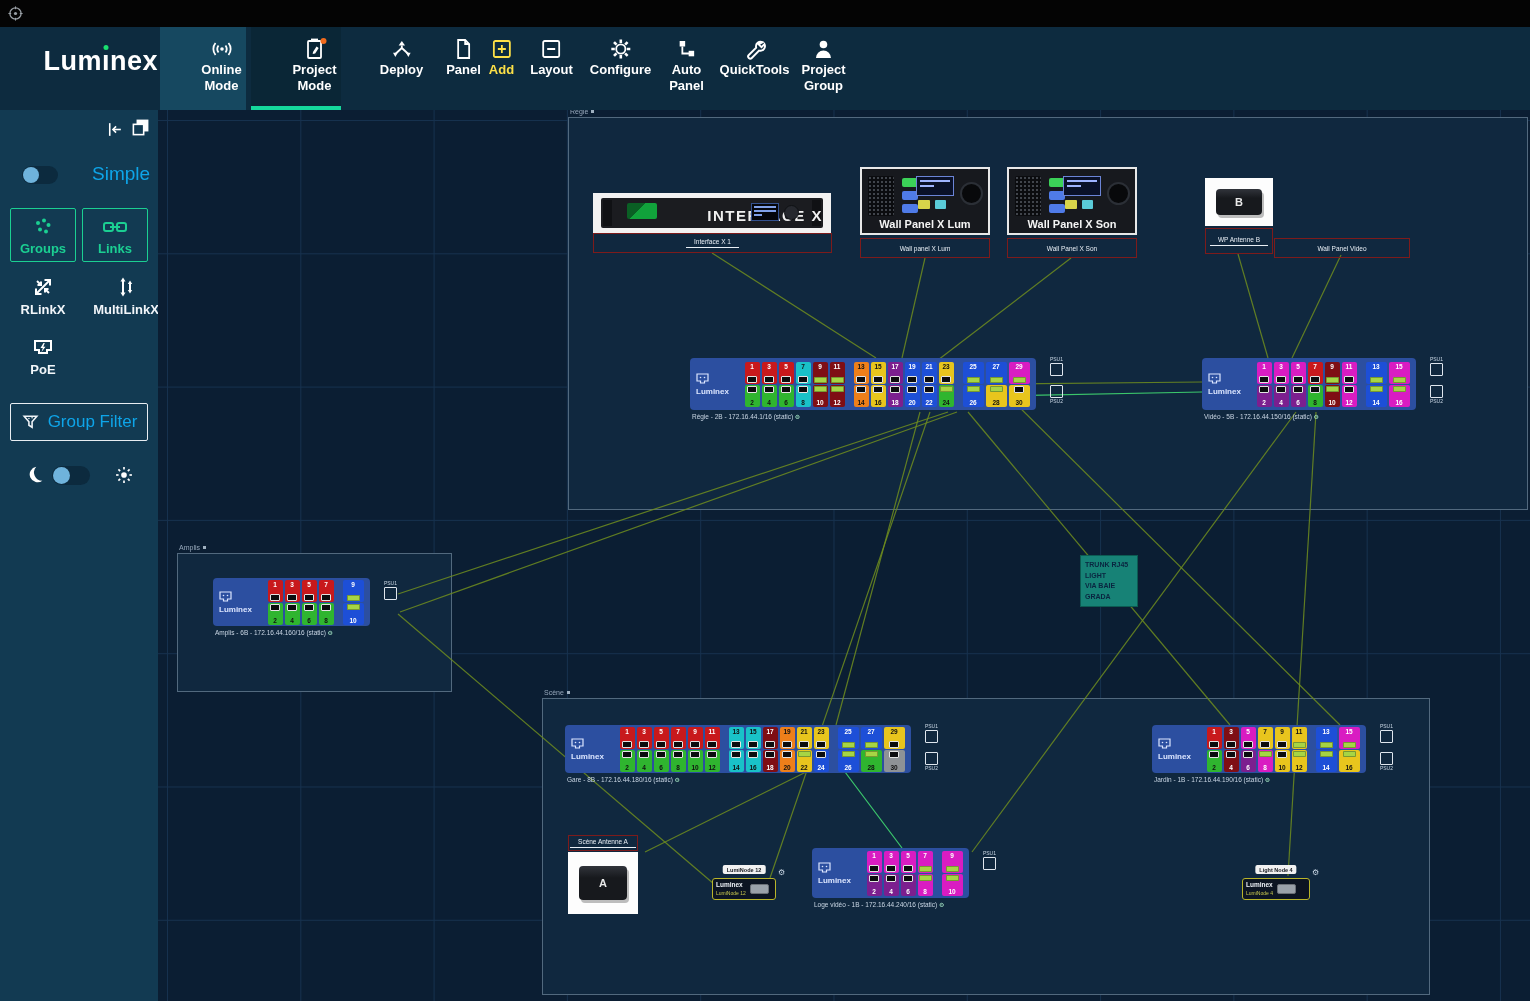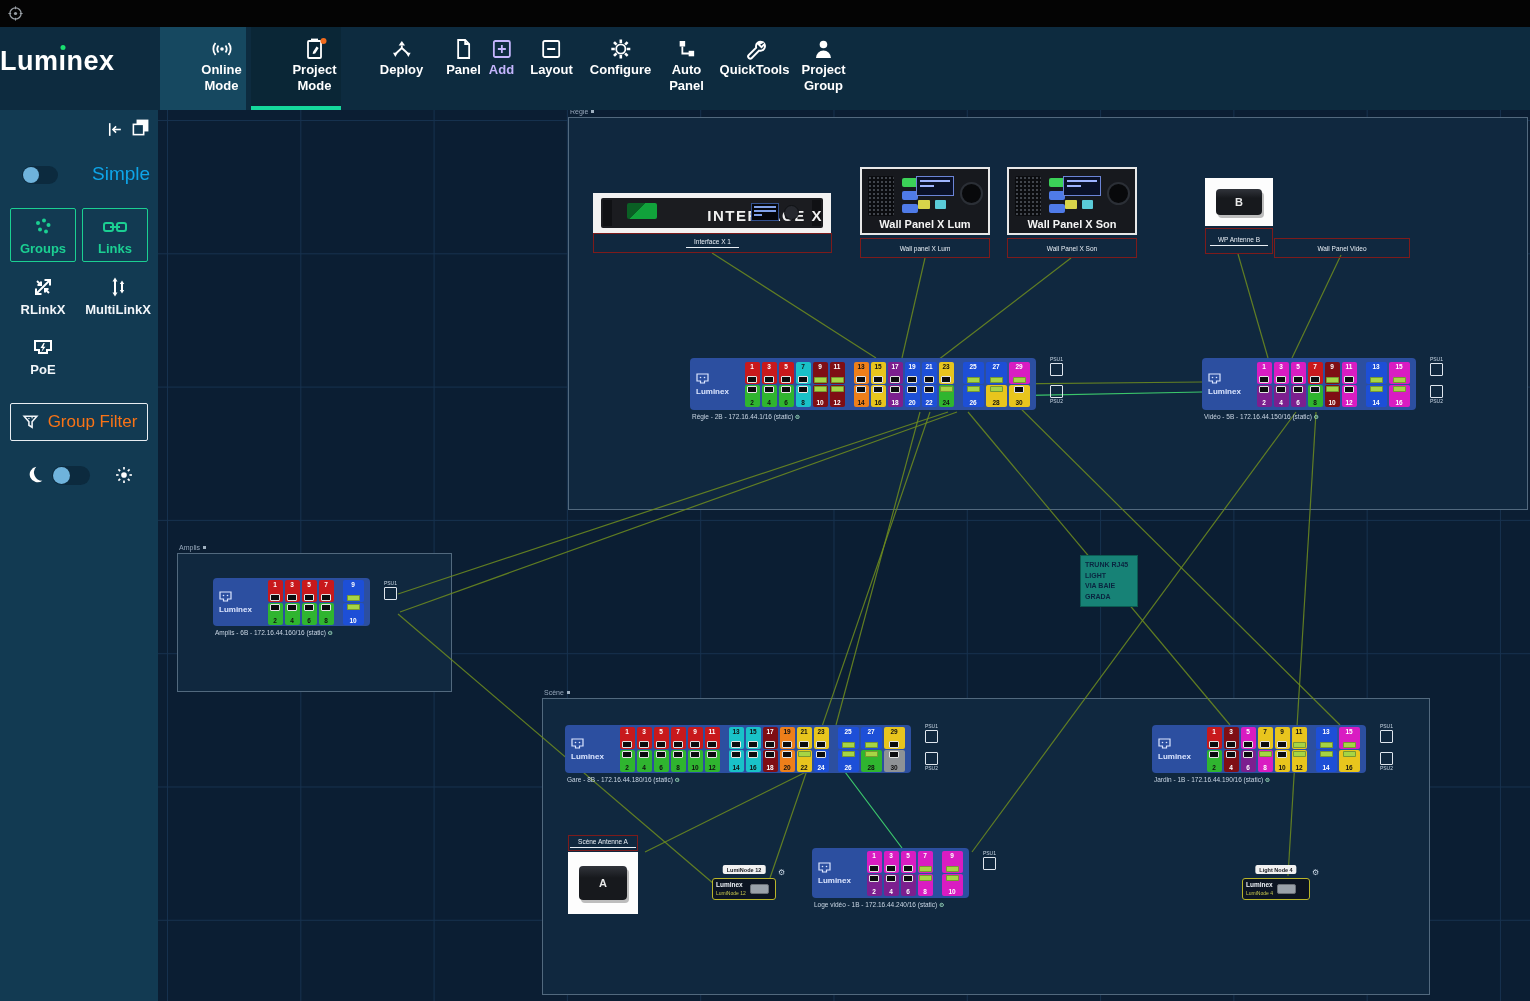--- a/index.html
+++ b/index.html
@@ -6,52 +6,52 @@
   body{width:1530px;height:1001px;position:relative;overflow:hidden;
        font-family:"Liberation Sans","DejaVu Sans",sans-serif;
        -webkit-font-smoothing:antialiased;}
   
   #titlebar{position:absolute;left:0;top:0;width:1530px;height:27px;background:#040404;
             display:flex;align-items:center;color:#ececec;font-size:13.5px;}
   #titlebar .app-ico{margin:0 9px 0 8px;display:flex;}
   
   #toolbar{position:absolute;left:0;top:27px;width:1530px;height:83px;background:#0D2B3F;}
   #brand{position:absolute;left:0;top:0;width:158px;height:69px;display:flex;align-items:center;
-         justify-content:flex-start;color:#fff;font-size:27px;font-weight:bold;letter-spacing:.5px;}
+         justify-content:flex-end;color:#fff;font-size:27px;font-weight:bold;letter-spacing:.5px;}
   #brand .bi{position:relative;}
   #brand .bdot{position:absolute;left:50%;top:-1px;transform:translateX(-50%);
                width:5px;height:5px;border-radius:50%;background:#19E070;}
   .tbtn{position:absolute;top:0;height:83px;transform:translateX(-50%);display:flex;
         flex-direction:column;align-items:center;padding-top:9px;box-sizing:border-box;
         color:#fff;cursor:pointer;padding-left:37px;}
   .tbtn .tico{height:26px;display:flex;align-items:center;justify-content:center;}
   .tbtn .tlabel{font-size:13px;font-weight:bold;line-height:16px;white-space:nowrap;}
   .tbtn.tile{background:#164860;}
   .tbtn.tile.active{background:#0A2636;}
   .tbtn.tile.active::after{content:'';position:absolute;left:0;right:0;bottom:0;height:4px;background:#15D89C;}
-  .tbtn.accent{color:#c4b5fd;}
+  .tbtn.accent{color:#fde047;}
   
   #sidebar{position:absolute;left:0;top:110px;width:158px;height:891px;background:#123A52;color:#fff;}
   .sb-collapse{position:absolute;top:10px;right:34px;}
   .sb-windows{position:absolute;top:8px;right:8px;}
   #simple-toggle{position:absolute;left:22px;top:56px;width:36px;height:18px;border-radius:10px;
                  background:#0C2A3E;cursor:pointer;}
   #simple-toggle .knob{position:absolute;left:1px;top:1px;width:16px;height:16px;border-radius:50%;background:#6FB3DC;}
   #simple-label{position:absolute;left:92px;top:53px;font-size:19px;color:#0ea5e9;}
   .sb-tile{position:absolute;top:98px;width:66px;height:54px;border:1px solid #1BCF92;border-radius:2px;
            box-sizing:border-box;display:flex;flex-direction:column;align-items:center;justify-content:space-between;
            padding:7px 0 5px;cursor:pointer;}
   .sb-tile .sb-tlabel{color:#1BCF92;font-size:13px;font-weight:bold;}
   .sb-tool{position:absolute;display:flex;flex-direction:column;align-items:center;cursor:pointer;width:90px;
            transform:translateX(-50%);}
   .sb-tool .sb-tlabel{color:#F2F6FA;font-size:13px;font-weight:bold;margin-top:3px;white-space:nowrap;}
   #group-filter{position:absolute;left:10px;top:293px;width:138px;height:38px;border:1.5px solid #E8EDF2;
                 border-radius:2px;box-sizing:border-box;display:flex;align-items:center;justify-content:center;
                 gap:8px;cursor:pointer;}
-  #group-filter span{font-size:17px;color:#f97316;}
+  #group-filter span{font-size:17px;color:#0ea5e9;}
   #theme-row{position:absolute;left:0;top:352px;width:158px;height:30px;}
   #theme-toggle{position:absolute;left:52px;top:4px;width:38px;height:19px;border-radius:10px;background:#0C2A3E;cursor:pointer;}
   #theme-toggle .knob{position:absolute;left:1px;top:1px;width:17px;height:17px;border-radius:50%;background:#6FB3DC;}
   
   #canvas{position:absolute;left:158px;top:110px;width:1372px;height:891px;background:#0B1E33;
           background-image:linear-gradient(#16314E 1px,transparent 1px),
                            linear-gradient(90deg,#16314E 1px,transparent 1px);
           background-size:133.3px 133.3px;background-position:9px 10px;overflow:hidden;}
   .group{position:absolute;background:#10283F;border:1px solid rgba(165,185,205,.45);box-sizing:border-box;}
   .group-label{position:absolute;font-size:7px;color:#97A8BB;white-space:nowrap;display:flex;align-items:center;gap:3px;}
@@ -309,21 +309,21 @@
         <polyline points="5,13.5 5,19 10.5,19"></polyline>
           <polyline points="13.5,5 19,5 19,10.5"></polyline>
         <line x1="6" y1="6" x2="10" y2="10"></line>
           <polyline points="10,6.5 10,10 6.5,10"></polyline>
         <line x1="18" y1="18" x2="14" y2="14"></line>
           <polyline points="14,17.5 14,14 17.5,14"></polyline>
       </svg>
     </span>
     <span class="sb-tlabel">RLinkX</span>
   </div>
-  <div class="sb-tool" style="left:118px;top:165px;">
+  <div class="sb-tool" style="left:126px;top:165px;">
     <span>
       <svg width="24" height="24" viewBox="0 0 24 24" fill="#fff" stroke="#fff" stroke-width="2">
         <line x1="9" y1="6" x2="9" y2="18"></line>
         <polygon points="9,2.5 6.5,6.5 11.5,6.5" stroke="none"></polygon>
           <polygon points="9,21.5 6.5,17.5 11.5,17.5" stroke="none"></polygon>
         <line x1="16" y1="8.5" x2="16" y2="15.5"></line>
         <polygon points="16,5.5 13.8,9 18.2,9" stroke="none"></polygon>
           <polygon points="16,18.5 13.8,15 18.2,15" stroke="none"></polygon>
       </svg>
     </span>

